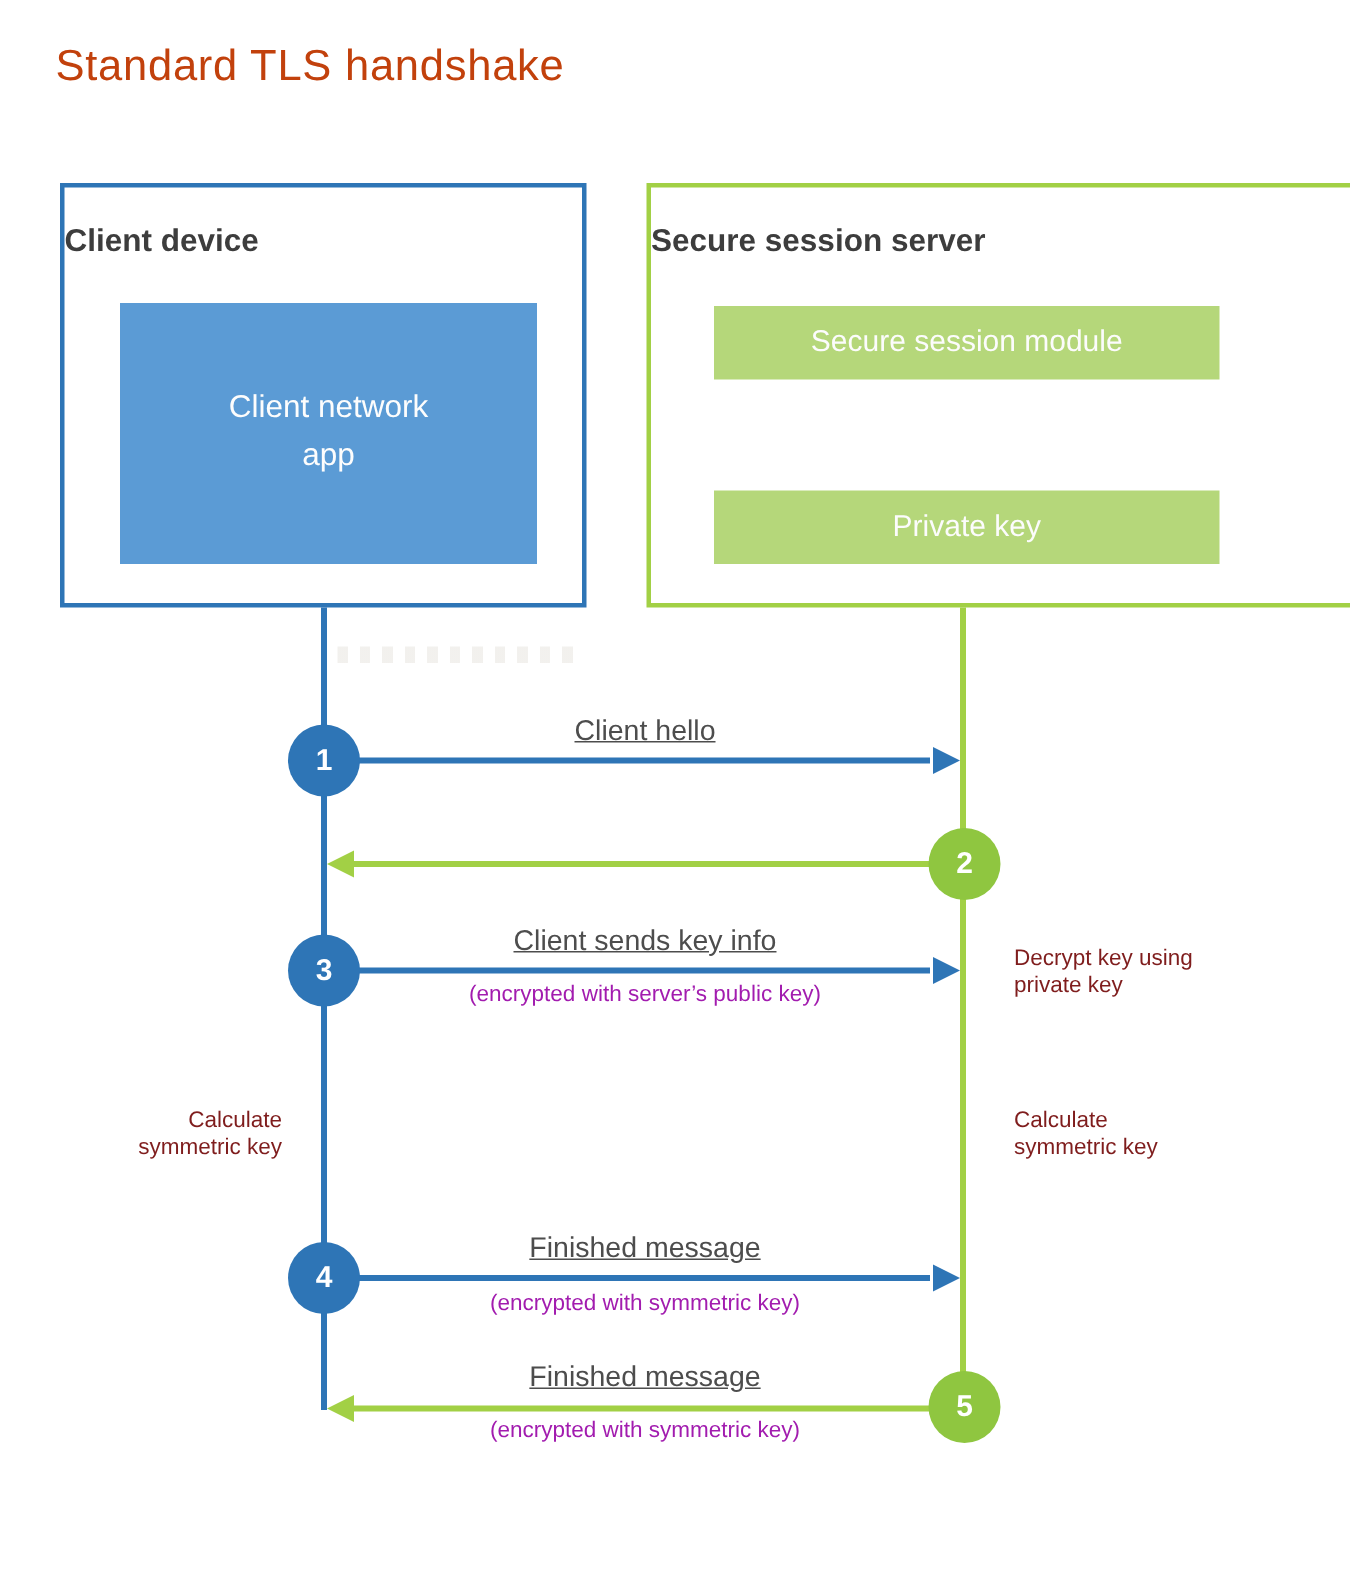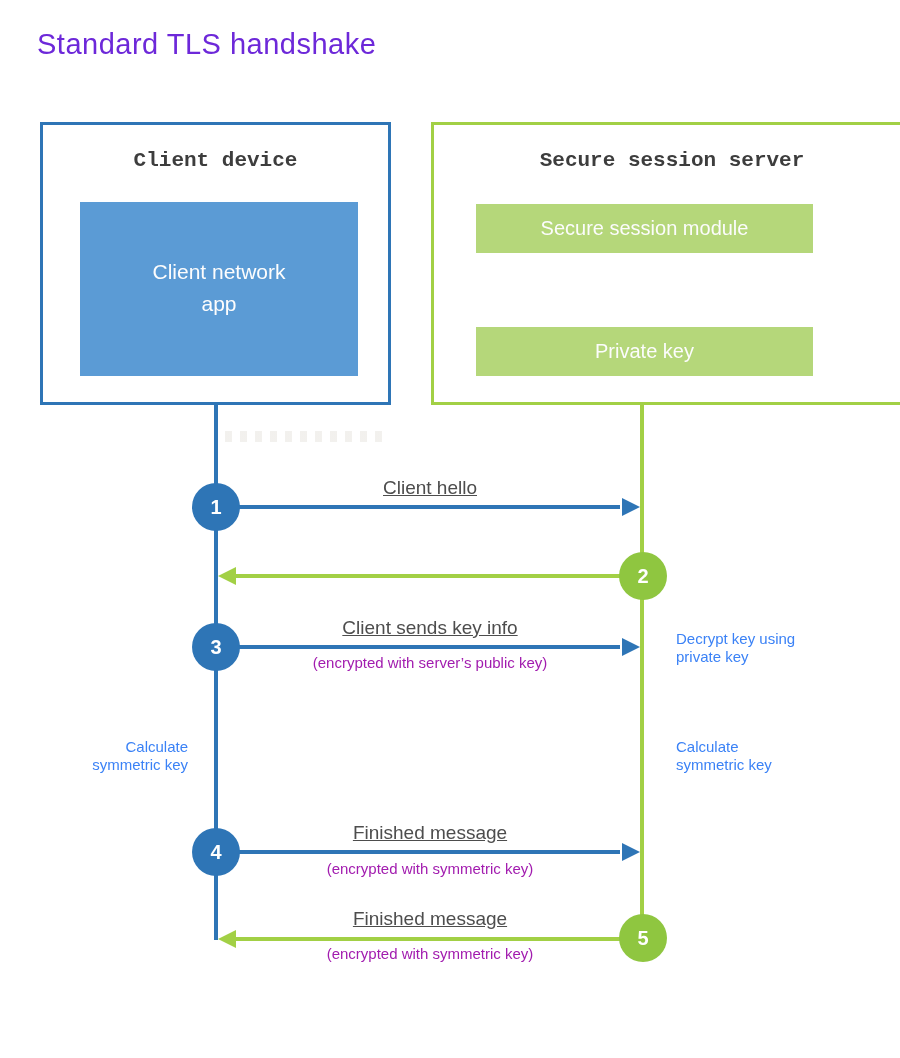--- a/index.html
+++ b/index.html
@@ -2,29 +2,29 @@
 <html style="--blue: #2e75b6; --blue_fill: #5b9bd5; --green: #a2d045; --green_circle: #8fc640; --green_fill: #b5d77a;"><head>
 <meta charset="utf-8">
 <style>
   html,body{margin:0;padding:0;background:#ffffff;}
   .canvas{
     position:relative;width:900px;height:1058px;background:#ffffff;overflow:hidden;
     font-family:"Liberation Sans","DejaVu Sans",sans-serif;
   }
   .title{
     position:absolute;left:37px;top:28px;font-size:29px;font-weight:300;
-    color:#6d28d9;letter-spacing:0.5px;
+    color:#c2410c;letter-spacing:0.5px;
   }
   
   .entity-box{position:absolute;top:122px;height:283px;background:#ffffff;box-sizing:border-box;}
   .client-box{left:40px;width:351px;border:3px solid var(--blue,#2e75b6);}
   .server-box{left:431px;width:482px;border:3px solid var(--green,#a2d045);}
   .entity-title{
-    position:absolute;left:0;right:0;top:24px;text-align:center;
-    font-size:21px;font-weight:bold;color:#3d3d3d;font-family:Liberation Mono, monospace;
+    position:absolute;left:0;right:0;top:24px;text-align:left;
+    font-size:21px;font-weight:bold;color:#3d3d3d;
   }
   .client-module{
     position:absolute;left:37px;top:77px;width:278px;height:174px;
     background:var(--blue_fill,#5b9bd5);display:flex;align-items:center;justify-content:center;
     padding-bottom:3px;box-sizing:border-box;
   }
   .client-module span{
     color:#fdfdfd;font-size:21px;line-height:32px;text-align:center;white-space:pre-line;
   }
   .server-module{
@@ -52,21 +52,21 @@
     position:absolute;width:48px;height:48px;border-radius:50%;
     color:#ffffff;font-size:20px;font-weight:bold;text-align:center;line-height:48px;
   }
   .step-circle.blue{background:var(--blue,#2e75b6);left:192px;}
   .step-circle.green{background:var(--green_circle,#8fc640);left:619px;}
   
   .msg{position:absolute;left:238px;width:384px;text-align:center;color:#4d4d4d;}
   .msg.main{font-size:19px;line-height:22px;text-decoration:underline;}
   .msg.sub{font-size:15px;line-height:18px;color:#a21caf;}
   
-  .note{position:absolute;font-size:15px;line-height:17.5px;color:#3b82f6;}
+  .note{position:absolute;font-size:15px;line-height:17.5px;color:#7f1d1d;}
   .note.right{left:676px;text-align:left;}
   .note.left{left:58px;width:130px;text-align:right;}
 </style>
 </head>
 <body>
 
 <div class="canvas">
 
   <div class="title">Standard TLS handshake</div>
 

